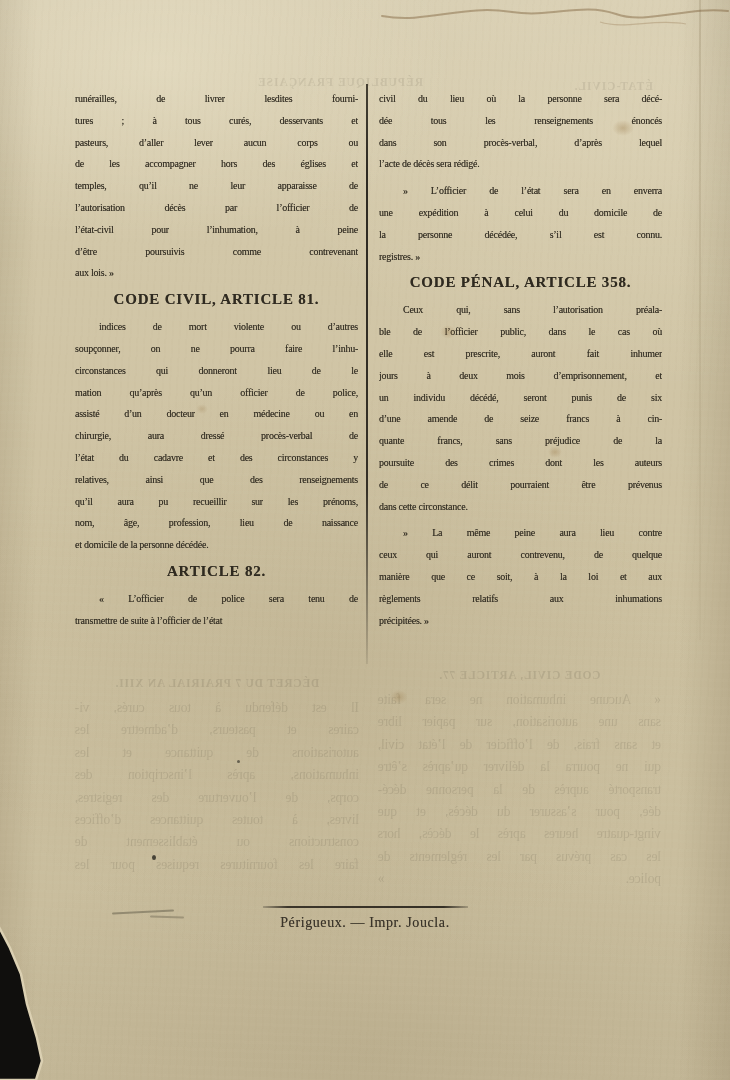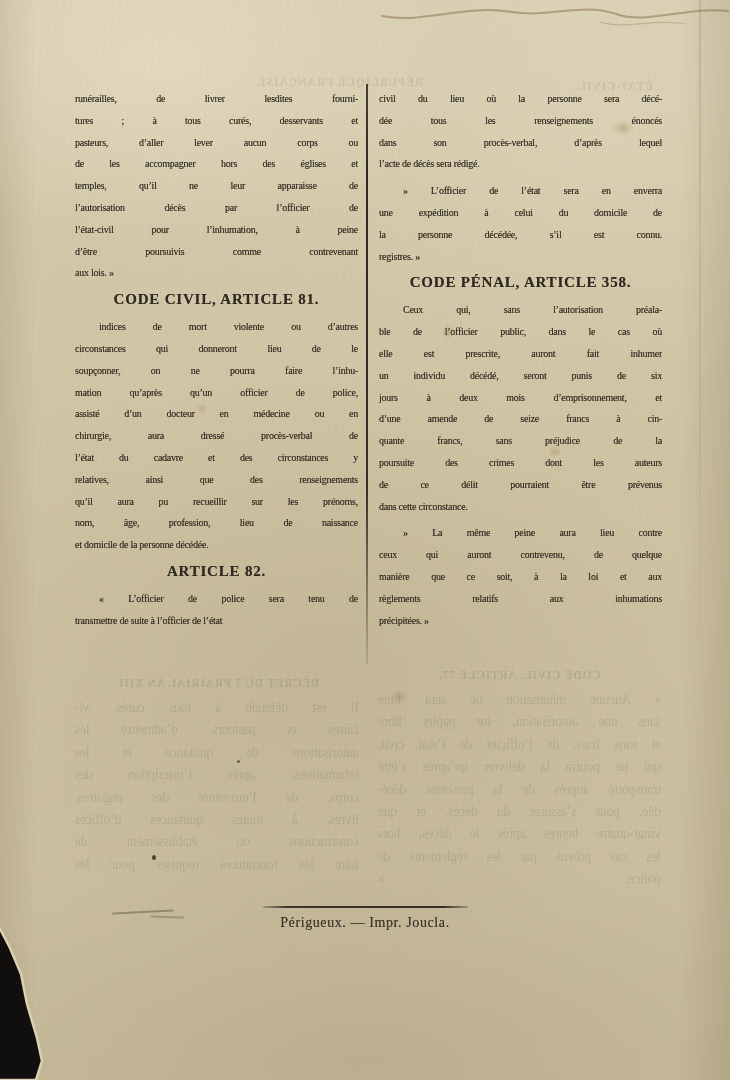--- a/index.html
+++ b/index.html
@@ -106,22 +106,22 @@
         <div class="line">de les accompagner hors des églises et</div>
         <div class="line">temples, qu’il ne leur apparaisse de</div>
         <div class="line">l’autorisation décès par l’officier de</div>
         <div class="line">l’état-civil pour l’inhumation, à peine</div>
         <div class="line">d’être poursuivis comme contrevenant</div>
         <div class="line last">aux lois. »</div>
       </div>
       <div class="block-heading">CODE CIVIL, ARTICLE 81.</div>
       <div class="block-para indent">
         <div class="line">indices de mort violente ou d’autres</div>
+        <div class="line">soupçonner, on ne pourra faire l’inhu-</div>
         <div class="line">circonstances qui donneront lieu de le</div>
-        <div class="line">soupçonner, on ne pourra faire l’inhu-</div>
         <div class="line">mation qu’après qu’un officier de police,</div>
         <div class="line">assisté d’un docteur en médecine ou en</div>
         <div class="line">chirurgie, aura dressé procès-verbal de</div>
         <div class="line">l’état du cadavre et des circonstances y</div>
         <div class="line">relatives, ainsi que des renseignements</div>
         <div class="line">qu’il aura pu recueillir sur les prénoms,</div>
         <div class="line">nom, âge, profession, lieu de naissance</div>
         <div class="line last">et domicile de la personne décédée.</div>
       </div>
       <div class="block-heading">ARTICLE 82.</div>
@@ -141,22 +141,22 @@
         <div class="line">» L’officier de l’état sera en enverra</div>
         <div class="line">une expédition à celui du domicile de</div>
         <div class="line">la personne décédée, s’il est connu.</div>
         <div class="line last">registres. »</div>
       </div>
       <div class="block-heading">CODE PÉNAL, ARTICLE 358.</div>
       <div class="block-para indent">
         <div class="line">Ceux qui, sans l’autorisation préala-</div>
         <div class="line">ble de l’officier public, dans le cas où</div>
         <div class="line">elle est prescrite, auront fait inhumer</div>
+        <div class="line">jours à deux mois d’emprisonnement, et</div>
         <div class="line">un individu décédé, seront punis de six</div>
-        <div class="line">jours à deux mois d’emprisonnement, et</div>
         <div class="line">d’une amende de seize francs à cin-</div>
         <div class="line">quante francs, sans préjudice de la</div>
         <div class="line">poursuite des crimes dont les auteurs</div>
         <div class="line">de ce délit pourraient être prévenus</div>
         <div class="line last">dans cette circonstance.</div>
       </div>
       <div class="block-para indent">
         <div class="line">» La même peine aura lieu contre</div>
         <div class="line">ceux qui auront contrevenu, de quelque</div>
         <div class="line">manière que ce soit, à la loi et aux</div>

